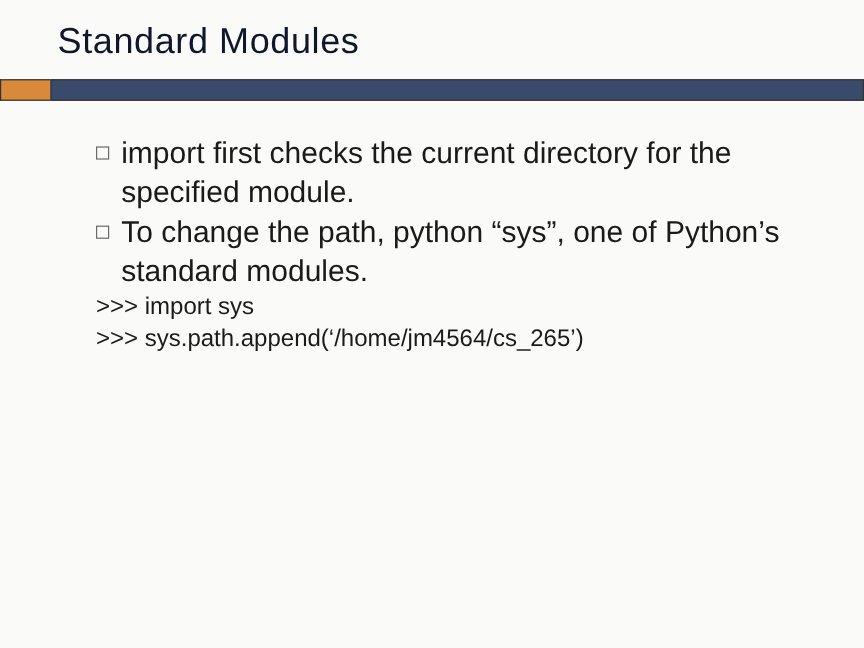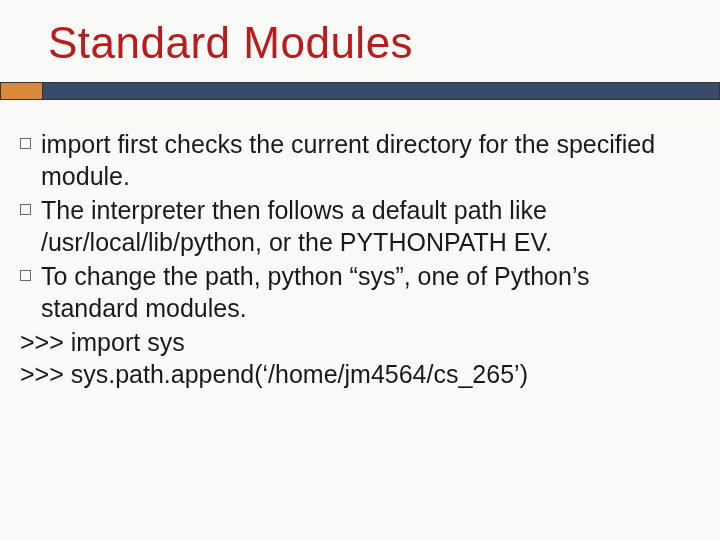--- a/index.html
+++ b/index.html
@@ -10,22 +10,22 @@
     font-family: Arial, Helvetica, sans-serif;
     position: relative;
     overflow: hidden;
   }
   .slide {
     width: 100%;
     height: 100%;
     padding: 18px 0 0 0;
   }
   .title {
-    font-size: 44px;
-    color: #b91c1c;
+    font-size: 30px;
+    color: #0f172a;
     font-weight: 400;
     padding-left: 48px;
     margin-bottom: 14px;
     letter-spacing: 0.5px;
   }
   .divider-wrap {
     display: flex;
     align-items: stretch;
     width: 100%;
     height: 18px;
@@ -36,42 +36,43 @@
     background: #d88a3a;
     border: 1px solid #333;
     border-right: none;
   }
   .bar {
     flex: 1;
     background: #3a4a6a;
     border: 1px solid #333;
   }
   .content {
-    padding: 0 44px 0 20px;
+    padding: 0 44px 0 52px;
+    margin-left: 28px;
   }
   .bullet-row {
     display: flex;
     align-items: flex-start;
     margin-bottom: 2px;
   }
   .bullet-box {
     width: 11px;
     height: 11px;
     border: 1.5px solid #6a6a6a;
     flex-shrink: 0;
     margin-top: 10px;
     margin-right: 10px;
   }
   .bullet-text {
     font-size: 25px;
     color: #1a1a1a;
     line-height: 1.28;
   }
   .code-line {
-    font-size: 25px;
+    font-size: 20px;
     color: #1a1a1a;
     line-height: 1.28;
     font-family: Arial, Helvetica, sans-serif;
   }
 </style>
 </head>
 <body>
 
 <div class="slide">
   <h1 class="title">Standard Modules</h1>
@@ -81,24 +82,20 @@
     <div class="bar"></div>
   </div>
 
   <div class="content">
 
     <div class="bullet-row">
       <div class="bullet-box"></div>
       <div class="bullet-text">import first checks the current directory for the specified module.</div>
     </div>
 
-    <div class="bullet-row">
-      <div class="bullet-box"></div>
-      <div class="bullet-text">The interpreter then follows a default path like /usr/local/lib/python, or the PYTHONPATH EV.</div>
-    </div>
 
     <div class="bullet-row">
       <div class="bullet-box"></div>
       <div class="bullet-text">To change the path, python “sys”, one of Python’s standard modules.</div>
     </div>
 
     <div class="code-line">&gt;&gt;&gt; import sys</div>
     <div class="code-line">&gt;&gt;&gt; sys.path.append(‘/home/jm4564/cs_265’)</div>
 
   </div>

